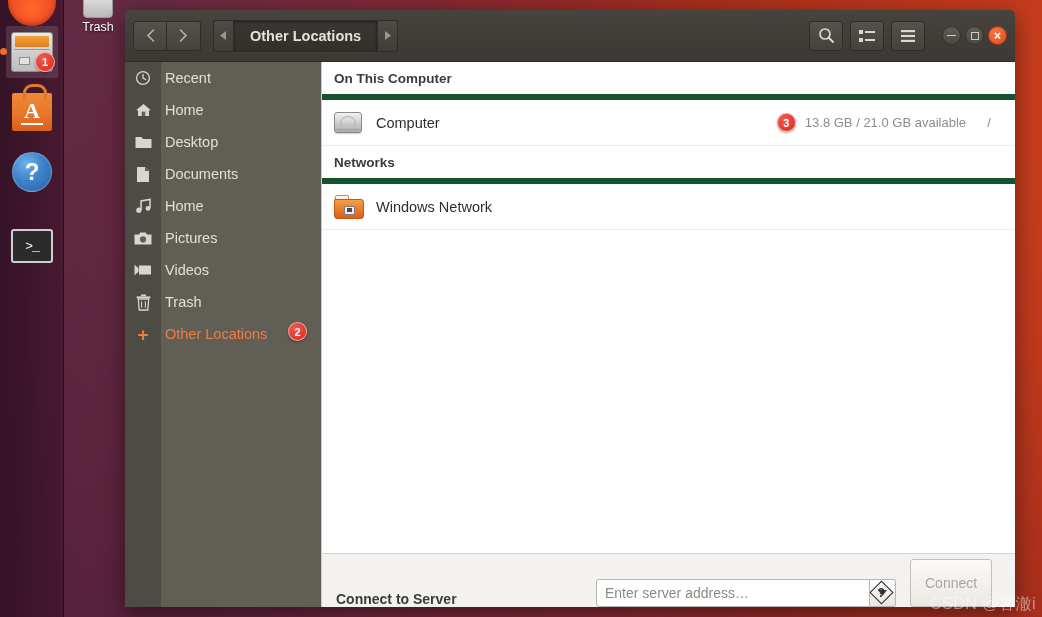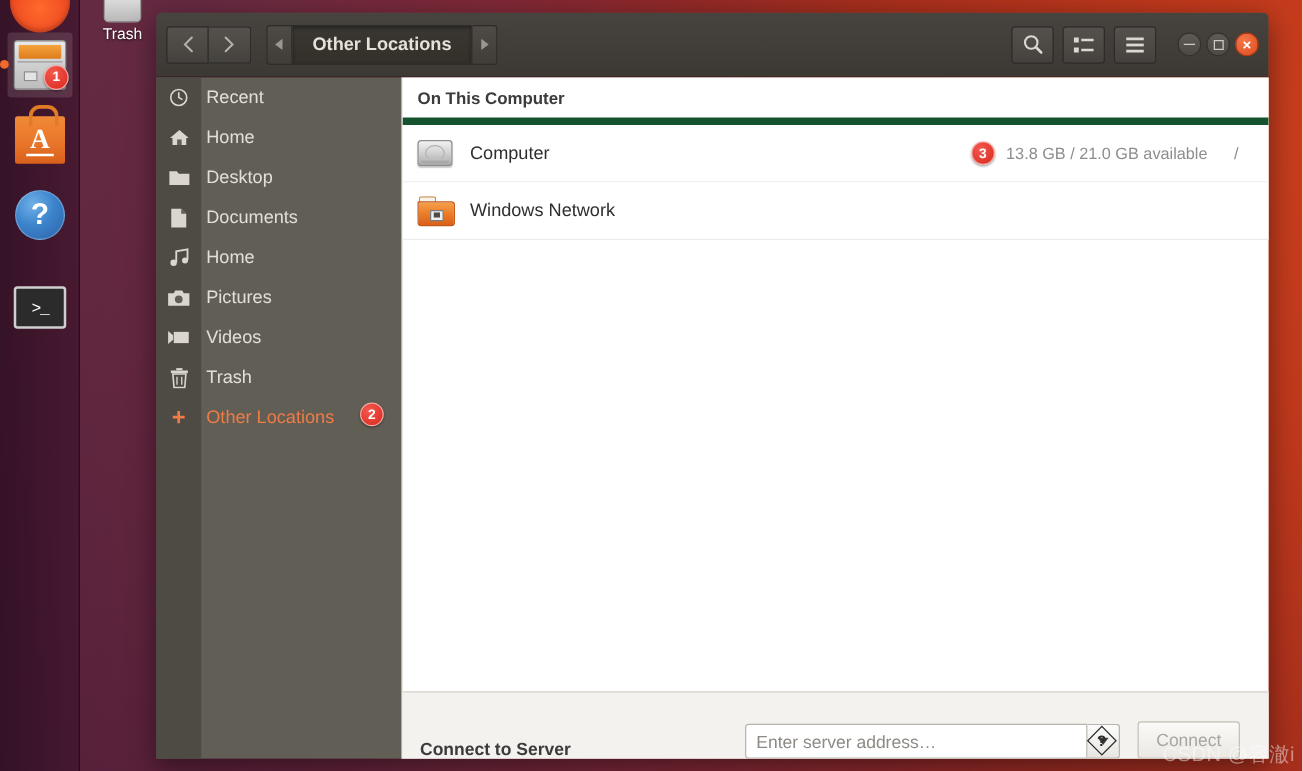--- a/index.html
+++ b/index.html
@@ -331,21 +331,21 @@
   }
   .help-glyph span{ transform:rotate(-45deg); }
   .cs-drop{
     width:26px; height:28px;
     background:linear-gradient(to bottom,#fcfcfc,#e8e5e1);
     border:1px solid #b9b4ad; border-left:none; border-radius:0 3px 3px 0;
     display:flex; align-items:center; justify-content:center;
     color:#3a3a3a; font-size:9px; cursor:pointer;
   }
   .cs-connect{
-    height:30px; padding:0 14px; margin-left:4px;
+    height:48px; padding:0 14px; margin-left:4px;
     background:linear-gradient(to bottom,#fbfaf8,#ebe8e3);
     border:1px solid #c4bfb8; border-radius:3px;
     color:#a9a5a0; font-size:14px; cursor:default;
     font-family:"Liberation Sans", sans-serif;
   }
 
   
   #watermark{
     position:absolute; right:6px; bottom:2px; z-index:40;
     font-size:16px; color:rgba(255,255,255,0.45);
@@ -568,20 +568,21 @@
               <div class="hdd"></div>
             </div>
             <div class="loc-name">Computer</div>
             <div class="loc-meta">
               <div class="badge badge-drive">3</div>
               <div>13.8 GB / 21.0 GB available</div>
               <div class="loc-mount">/</div>
             </div>
           </div>
 
+          <div class="section-head">Networks</div>
 
           <div class="loc-row">
             <div class="loc-icon">
               <div class="netfolder">
                 <div class="tab"></div>
                 <div class="bodyf"></div>
                 <div class="port"></div>
               </div>
             </div>
             <div class="loc-name">Windows Network</div>

